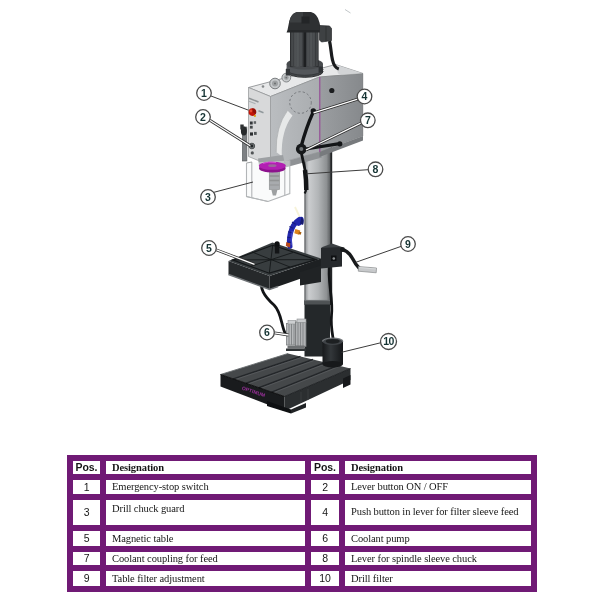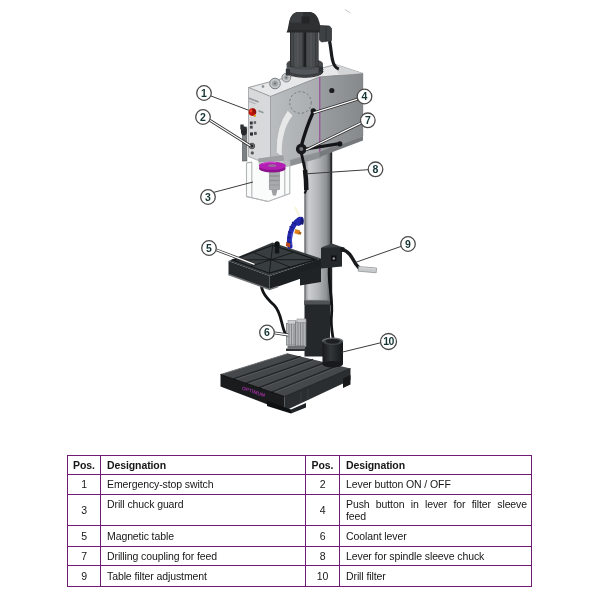--- a/index.html
+++ b/index.html
@@ -1,21 +1,21 @@
 <!DOCTYPE html>
 <html><head>
 <meta charset="utf-8">
 <style>
   html,body{margin:0;padding:0;background:#fff;}
   body{width:600px;height:600px;position:relative;font-family:"Liberation Sans",sans-serif;}
   #tbl{position:absolute;left:67px;top:455px;border-collapse:collapse;table-layout:fixed;
        font-size:10.5px;letter-spacing:-0.1px;color:#161616;}
-  #tbl td{border:1px solid #701a75;padding:0;vertical-align:middle;overflow:hidden;margin-left:32px;}
+  #tbl td{border:6px solid #701a75;padding:0;vertical-align:middle;overflow:hidden;margin-left:32px;}
   #tbl .num{text-align:center;}
-  #tbl .des{padding-left:6px;padding-right:4px;}
+  #tbl .des{padding-left:6px;padding-right:4px;font-family:Liberation Serif, serif;}
   #tbl .hd{font-weight:bold;}
 </style>
 </head>
 <body>
 <svg id="art" width="600" height="600" viewBox="0 0 600 600" style="position:absolute;left:0;top:0">
 <defs>
   <linearGradient id="colg" x1="0" y1="0" x2="1" y2="0">
     <stop offset="0" stop-color="#8a8d90"></stop>
         <stop offset="0.16" stop-color="#cbcdcf"></stop>
     <stop offset="0.5" stop-color="#b2b5b7"></stop>
@@ -326,25 +326,25 @@
   <tr style="height:31px">
     <td class="num">3</td>
         <td class="des" style="vertical-align:top;padding-top:3px">Drill chuck guard</td>
     <td class="num">4</td>
         <td class="des" style="text-align:justify;line-height:12px">Push button in lever for filter sleeve feed</td>
   </tr>
   <tr style="height:21px">
     <td class="num">5</td>
         <td class="des">Magnetic table</td>
     <td class="num">6</td>
-        <td class="des">Coolant lever</td>
+        <td class="des">Coolant pump</td>
   </tr>
   <tr style="height:19px">
     <td class="num">7</td>
-        <td class="des">Drilling coupling for feed</td>
+        <td class="des">Coolant coupling for feed</td>
     <td class="num">8</td>
         <td class="des">Lever for spindle sleeve chuck</td>
   </tr>
   <tr style="height:21px">
     <td class="num">9</td>
         <td class="des">Table filter adjustment</td>
     <td class="num">10</td>
         <td class="des">Drill filter</td>
   </tr>
 </tbody>

